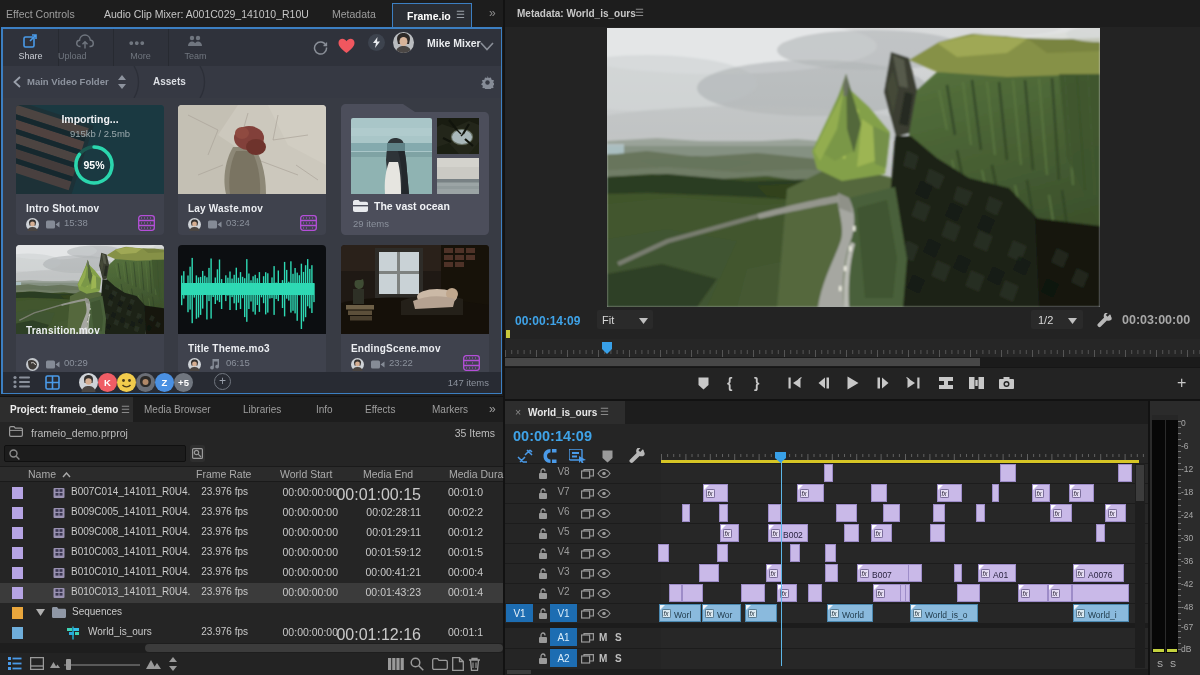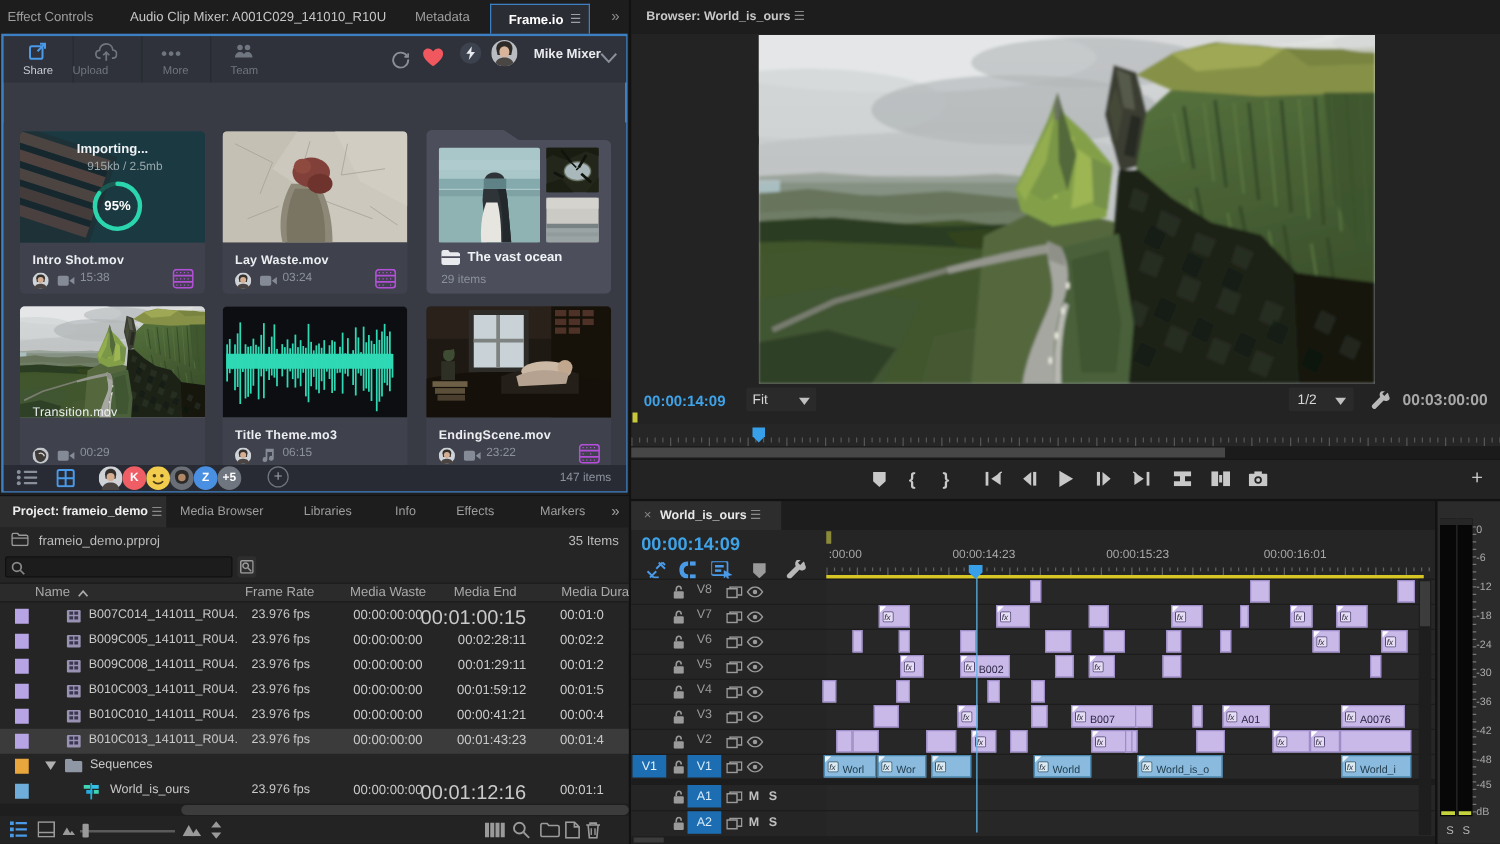--- a/index.html
+++ b/index.html
@@ -69,20 +69,37 @@
           <g clip-path="url(#av)">
             <rect width="21" height="21" fill="#b9bcc0"></rect>
             <path d="M4 7 C4 2 8 1 10.5 1 C13 1 17 2 17 7 L16 12 H5 Z" fill="#2e2a28"></path>
             <ellipse cx="10.5" cy="9.5" rx="4" ry="4.6" fill="#d8b49a"></ellipse>
             <path d="M3 21 C3 15.5 7 14 10.5 14 C14 14 18 15.5 18 21 Z" fill="#4a4644"></path>
           </g>
         </svg>
 <div class="abs" style="left:424px;top:8px;font-size:10.5px;font-weight:bold;color:#e9ebee">Mike Mixer</div>
 <svg class="abs" style="left:477px;top:13px" width="14" height="9" viewBox="0 0 14 9" fill="none" stroke="#8a8f98" stroke-width="1.6">
           <path d="M1 1 L7 7.5 L13 1"></path>
+        </svg>
+</div>
+<div class="abs" style="left:0;top:37px;width:498px;height:32px;background:#363943">
+<svg class="abs" style="left:10px;top:10px" width="8" height="12" viewBox="0 0 8 12" fill="none" stroke="#9aa0ab" stroke-width="1.8">
+          <path d="M7 1 L1.5 6 L7 11"></path>
+        </svg>
+<div class="abs" style="left:24px;top:10px;font-size:9.5px;font-weight:bold;color:#8d939e">Main Video Folder</div>
+<svg class="abs" style="left:114px;top:8px" width="10" height="16" viewBox="0 0 10 16" fill="#8d939e">
+          <path d="M5 1 L9 6 H1 Z M5 15 L1 10 H9 Z"></path>
+        </svg>
+<svg class="abs" style="left:130px;top:0" width="75" height="32" viewBox="0 0 75 32" fill="none" stroke="#2c2f38" stroke-width="1.3">
+          <path d="M1 0 C7 10 7 22 1 32 M67 0 C73 10 73 22 67 32"></path>
+        </svg>
+<div class="abs" style="left:150px;top:10px;font-size:10px;font-weight:bold;color:#dcdfe4">Assets</div>
+<svg class="abs" style="left:478px;top:10px" width="13" height="13" viewBox="0 0 14 14" fill="#868c97">
+          <path d="M7 0 l1.2 2.2 2.5-0.6 0.7 2.4 2.6 0.5 -0.9 2.5 1.9 1.8 -2 1.6 0.5 2.6 -2.6 0.2 -1 2.4 -2.4-1.1 -2.4 1.1 -1-2.4 -2.6-0.2 0.5-2.6 -2-1.6 1.9-1.8 -0.9-2.5 2.6-0.5 0.7-2.4 2.5 0.6 Z"></path>
+          <circle cx="7" cy="7" r="2.4" fill="#363943"></circle>
         </svg>
 </div>
 <div class="abs" style="left:0;top:69px;width:498px;height:274px;background:#383b44">
 <div class="abs" style="left:13px;top:7px;width:148px;height:130px;border-radius:4px;overflow:hidden;background:#3f424d">
 <div class="abs" style="left:0;top:0;width:148px;height:89px;background:#1e3d46">
 <svg width="148" height="89" viewBox="0 0 148 89" style="display:block">
               <rect width="148" height="89" fill="#21404a"></rect>
 <g transform="rotate(18 40 40)">
                 <rect x="-40" y="10" width="110" height="90" fill="#273238"></rect>
 <rect x="-38" y="14" width="104" height="9" fill="#7d544a"></rect>
@@ -289,21 +306,21 @@
 <path d="M231 165 L242 170 C244 175 245 180 245 185 L232 180 Z" fill="#8f9188"></path>
 <path d="M237 279 C236 252 238 230 244 214 L248 216 C243 232 241 254 242 279 Z" fill="#b8b9b2"></path>
 <g fill="#ececdf">
                 <rect x="246" y="198" width="2.5" height="5"></rect>
                 <rect x="242" y="218" width="2.5" height="5"></rect>
                 <rect x="237" y="238" width="2.5" height="5"></rect>
                 <rect x="232" y="258" width="2.5" height="5"></rect>
               </g>
 </g>
 </svg>
-<div class="abs" style="left:10px;top:80px;font-size:10px;font-weight:normal;color:#eceef2;letter-spacing:0.2px">Transition.mov</div>
+<div class="abs" style="left:10px;top:80px;font-size:10px;font-weight:bold;color:#eceef2;letter-spacing:0.2px">Transition.mov</div>
 <svg class="abs" style="left:10px;top:113px" width="13" height="13" viewBox="0 0 13 13">
             <circle cx="6.5" cy="6.5" r="6.5" fill="#c3c7cc"></circle>
             <path d="M2 3 C5 1 10 2 11 6 C11 9 9 11.5 6.5 11.5 C3 11.5 2 8 2 3 Z" fill="#3e3a37"></path>
             <path d="M5 5 C7 4 9 5 9.5 7" stroke="#d8d4d0" stroke-width="1" fill="none"></path>
           </svg>
 <svg class="abs" style="left:30px;top:115px" width="14" height="9" viewBox="0 0 14 9" fill="#858b96">
             <rect x="0" y="0.5" width="9" height="8" rx="1.5"></rect>
             <path d="M9.5 4.5 L13.5 1.5 V7.5 Z"></path>
           </svg>
 <div class="abs" style="left:48px;top:112px;font-size:9.5px;color:#8b919c">00:29</div>
@@ -508,21 +525,21 @@
         <circle cx="4.5" cy="4.5" r="2.2"></circle>
         <path d="M6.2 6.2 L9 9"></path>
       </svg>
     </div>
 <div class="abs" style="left:0;top:69px;width:503px;height:16px;background:#2b2b2b;font-size:10.5px;color:#ababab;border-top:1px solid #1a1a1a;border-bottom:1px solid #1a1a1a">
 <span class="abs" style="left:28px;top:1px">Name</span>
 <svg class="abs" style="left:62px;top:5px" width="9" height="6" viewBox="0 0 9 6" fill="none" stroke="#ababab" stroke-width="1.4">
         <path d="M1 5 L4.5 1 L8 5"></path>
       </svg>
 <span class="abs" style="left:196px;top:1px">Frame Rate</span>
-<span class="abs" style="left:280px;top:1px">Media Waste</span>
+<span class="abs" style="left:280px;top:1px">World Start</span>
 <span class="abs" style="left:363px;top:1px">Media End</span>
 <span class="abs" style="left:449px;top:1px;white-space:nowrap">Media Dura</span>
 </div>
 <div class="abs" style="left:12px;top:90px;width:11px;height:12px;background:#b6a4e4"></div>
 <svg class="abs" style="left:53px;top:90px" width="12" height="12" viewBox="0 0 12 12" fill="#9a92b2">
       <rect x="0.5" y="1" width="11" height="10" rx="1"></rect>
       <g fill="#3a3650">
         <rect x="2.5" y="2.2" width="3" height="2.6"></rect>
         <rect x="6.5" y="2.2" width="3" height="2.6"></rect>
         <rect x="2.5" y="6" width="3" height="2.6"></rect>
@@ -678,21 +695,21 @@
         <path d="M7.5 0.7 V4.5 H11.3"></path>
       </svg>
 <svg class="abs" style="left:468px;top:4px" width="13" height="14" viewBox="0 0 13 14" fill="none" stroke="#9a9a9a" stroke-width="1.3">
         <path d="M1 3 H12 M4 3 V1.5 H9 V3 M2.5 3 L3.5 13.3 H9.5 L10.5 3"></path>
         <path d="M5 5.5 V11 M8 5.5 V11" stroke-width="1.1"></path>
       </svg>
 </div>
 </div>
 <div class="abs" style="left:505px;top:0;width:695px;height:399px;background:#232323">
 <div class="abs" style="left:0;top:0;width:695px;height:27px;background:#1d1d1d">
-<span class="abs" style="left:12px;top:8px;font-size:10px;font-weight:bold;color:#c8c8c8">Browser: World_is_ours</span>
+<span class="abs" style="left:12px;top:8px;font-size:10px;font-weight:bold;color:#c8c8c8">Metadata: World_is_ours</span>
 <span class="abs" style="left:130px;top:7px;font-size:10px;color:#8a8a8a">☰</span>
 </div>
 <div class="abs" style="left:102px;top:28px;width:493px;height:279px">
 <svg width="493" height="279" viewBox="0 0 493 279" preserveAspectRatio="none" style="display:block">
 <defs>
 <linearGradient id="skyp" x1="0" y1="0" x2="0" y2="1">
 <stop offset="0" stop-color="#d8dadb"></stop>
             <stop offset="0.4" stop-color="#c6c9ca"></stop>
             <stop offset="0.75" stop-color="#b5b9b9"></stop>
             <stop offset="1" stop-color="#abb1af"></stop>
@@ -995,27 +1012,20 @@
       <rect x="3" y="3" width="7" height="2"></rect>
       <rect x="3" y="6.5" width="5" height="2"></rect>
       <path d="M10 7 L17 11 L13.5 11.8 L15 15 L13 15 L11.8 12 L10 14 Z"></path>
     </svg>
 <svg class="abs" style="left:97px;top:49px" width="11" height="13" viewBox="0 0 11 13" fill="#9a9a9a">
       <path d="M0.5 0.5 H10.5 V8 L5.5 12.5 L0.5 8 Z"></path>
     </svg>
 <svg class="abs" style="left:124px;top:47px" width="16" height="16" viewBox="0 0 15 15" fill="#b8b8b8">
       <path d="M14 3.5 C14 2.5 13.5 1.6 13 1.2 L10.5 3.7 L8.8 2 L11.3 -0.5 C10.3 -0.8 8.7 -0.7 7.8 0.2 C6.6 1.4 6.4 3.2 7.1 4.6 L0.8 10.9 C0.2 11.5 0.2 12.5 0.8 13.1 L1.4 13.7 C2 14.3 3 14.3 3.6 13.7 L9.9 7.4 C11.3 8.1 13.1 7.9 14.3 6.7 C14.9 6.1 14.9 4.5 14 3.5 Z"></path>
     </svg>
-<div class="abs" style="left:156px;top:23px;width:487px;height:39px;background:#252525;font-size:9.5px;color:#a8a8a8">
-<div class="abs" style="left:0px;top:1px;width:4px;height:10px;background:#8a8a3a"></div>
-<span class="abs" style="left:2px;top:14px">:00:00</span>
-<span class="abs" style="left:101px;top:14px">00:00:14:23</span>
-<span class="abs" style="left:224px;top:14px">00:00:15:23</span>
-<span class="abs" style="left:350px;top:14px">00:00:16:01</span>
-</div>
 <svg class="abs" style="left:156px;top:52px" width="487" height="8" viewBox="0 0 487 8">
       <rect x="0.0" y="1" width="1" height="6" fill="#606060"></rect>
       <rect x="6.1" y="1" width="1" height="3" fill="#606060"></rect>
       <rect x="12.2" y="1" width="1" height="3" fill="#606060"></rect>
       <rect x="18.3" y="1" width="1" height="3" fill="#606060"></rect>
       <rect x="24.4" y="1" width="1" height="6" fill="#606060"></rect>
       <rect x="30.5" y="1" width="1" height="3" fill="#606060"></rect>
       <rect x="36.6" y="1" width="1" height="3" fill="#606060"></rect>
       <rect x="42.7" y="1" width="1" height="3" fill="#606060"></rect>
       <rect x="48.8" y="1" width="1" height="6" fill="#606060"></rect>
@@ -1433,21 +1443,21 @@
 <div class="abs" style="left:17px;top:248px;width:10px;height:2.5px;background:#c4d23e"></div>
 <div class="abs" style="left:31px;top:17px;font-size:8.5px;color:#a8a8a8">0</div>
 <div class="abs" style="left:31px;top:40px;font-size:8.5px;color:#a8a8a8">-6</div>
 <div class="abs" style="left:31px;top:63px;font-size:8.5px;color:#a8a8a8">-12</div>
 <div class="abs" style="left:31px;top:86px;font-size:8.5px;color:#a8a8a8">-18</div>
 <div class="abs" style="left:31px;top:109px;font-size:8.5px;color:#a8a8a8">-24</div>
 <div class="abs" style="left:31px;top:132px;font-size:8.5px;color:#a8a8a8">-30</div>
 <div class="abs" style="left:31px;top:155px;font-size:8.5px;color:#a8a8a8">-36</div>
 <div class="abs" style="left:31px;top:178px;font-size:8.5px;color:#a8a8a8">-42</div>
 <div class="abs" style="left:31px;top:201px;font-size:8.5px;color:#a8a8a8">-48</div>
-<div class="abs" style="left:31px;top:221px;font-size:8.5px;color:#a8a8a8">-45</div>
+<div class="abs" style="left:31px;top:221px;font-size:8.5px;color:#a8a8a8">-67</div>
 <div class="abs" style="left:31px;top:243px;font-size:8.5px;color:#a8a8a8">dB</div>
 <svg class="abs" style="left:28px;top:20px" width="4" height="230" viewBox="0 0 4 230">
       <rect x="0" y="0" width="3" height="1" fill="#777"></rect>
       <rect x="0" y="6" width="3" height="1" fill="#777"></rect>
       <rect x="0" y="12" width="3" height="1" fill="#777"></rect>
       <rect x="0" y="18" width="3" height="1" fill="#777"></rect>
       <rect x="0" y="24" width="3" height="1" fill="#777"></rect>
       <rect x="0" y="30" width="3" height="1" fill="#777"></rect>
       <rect x="0" y="36" width="3" height="1" fill="#777"></rect>
       <rect x="0" y="42" width="3" height="1" fill="#777"></rect>

